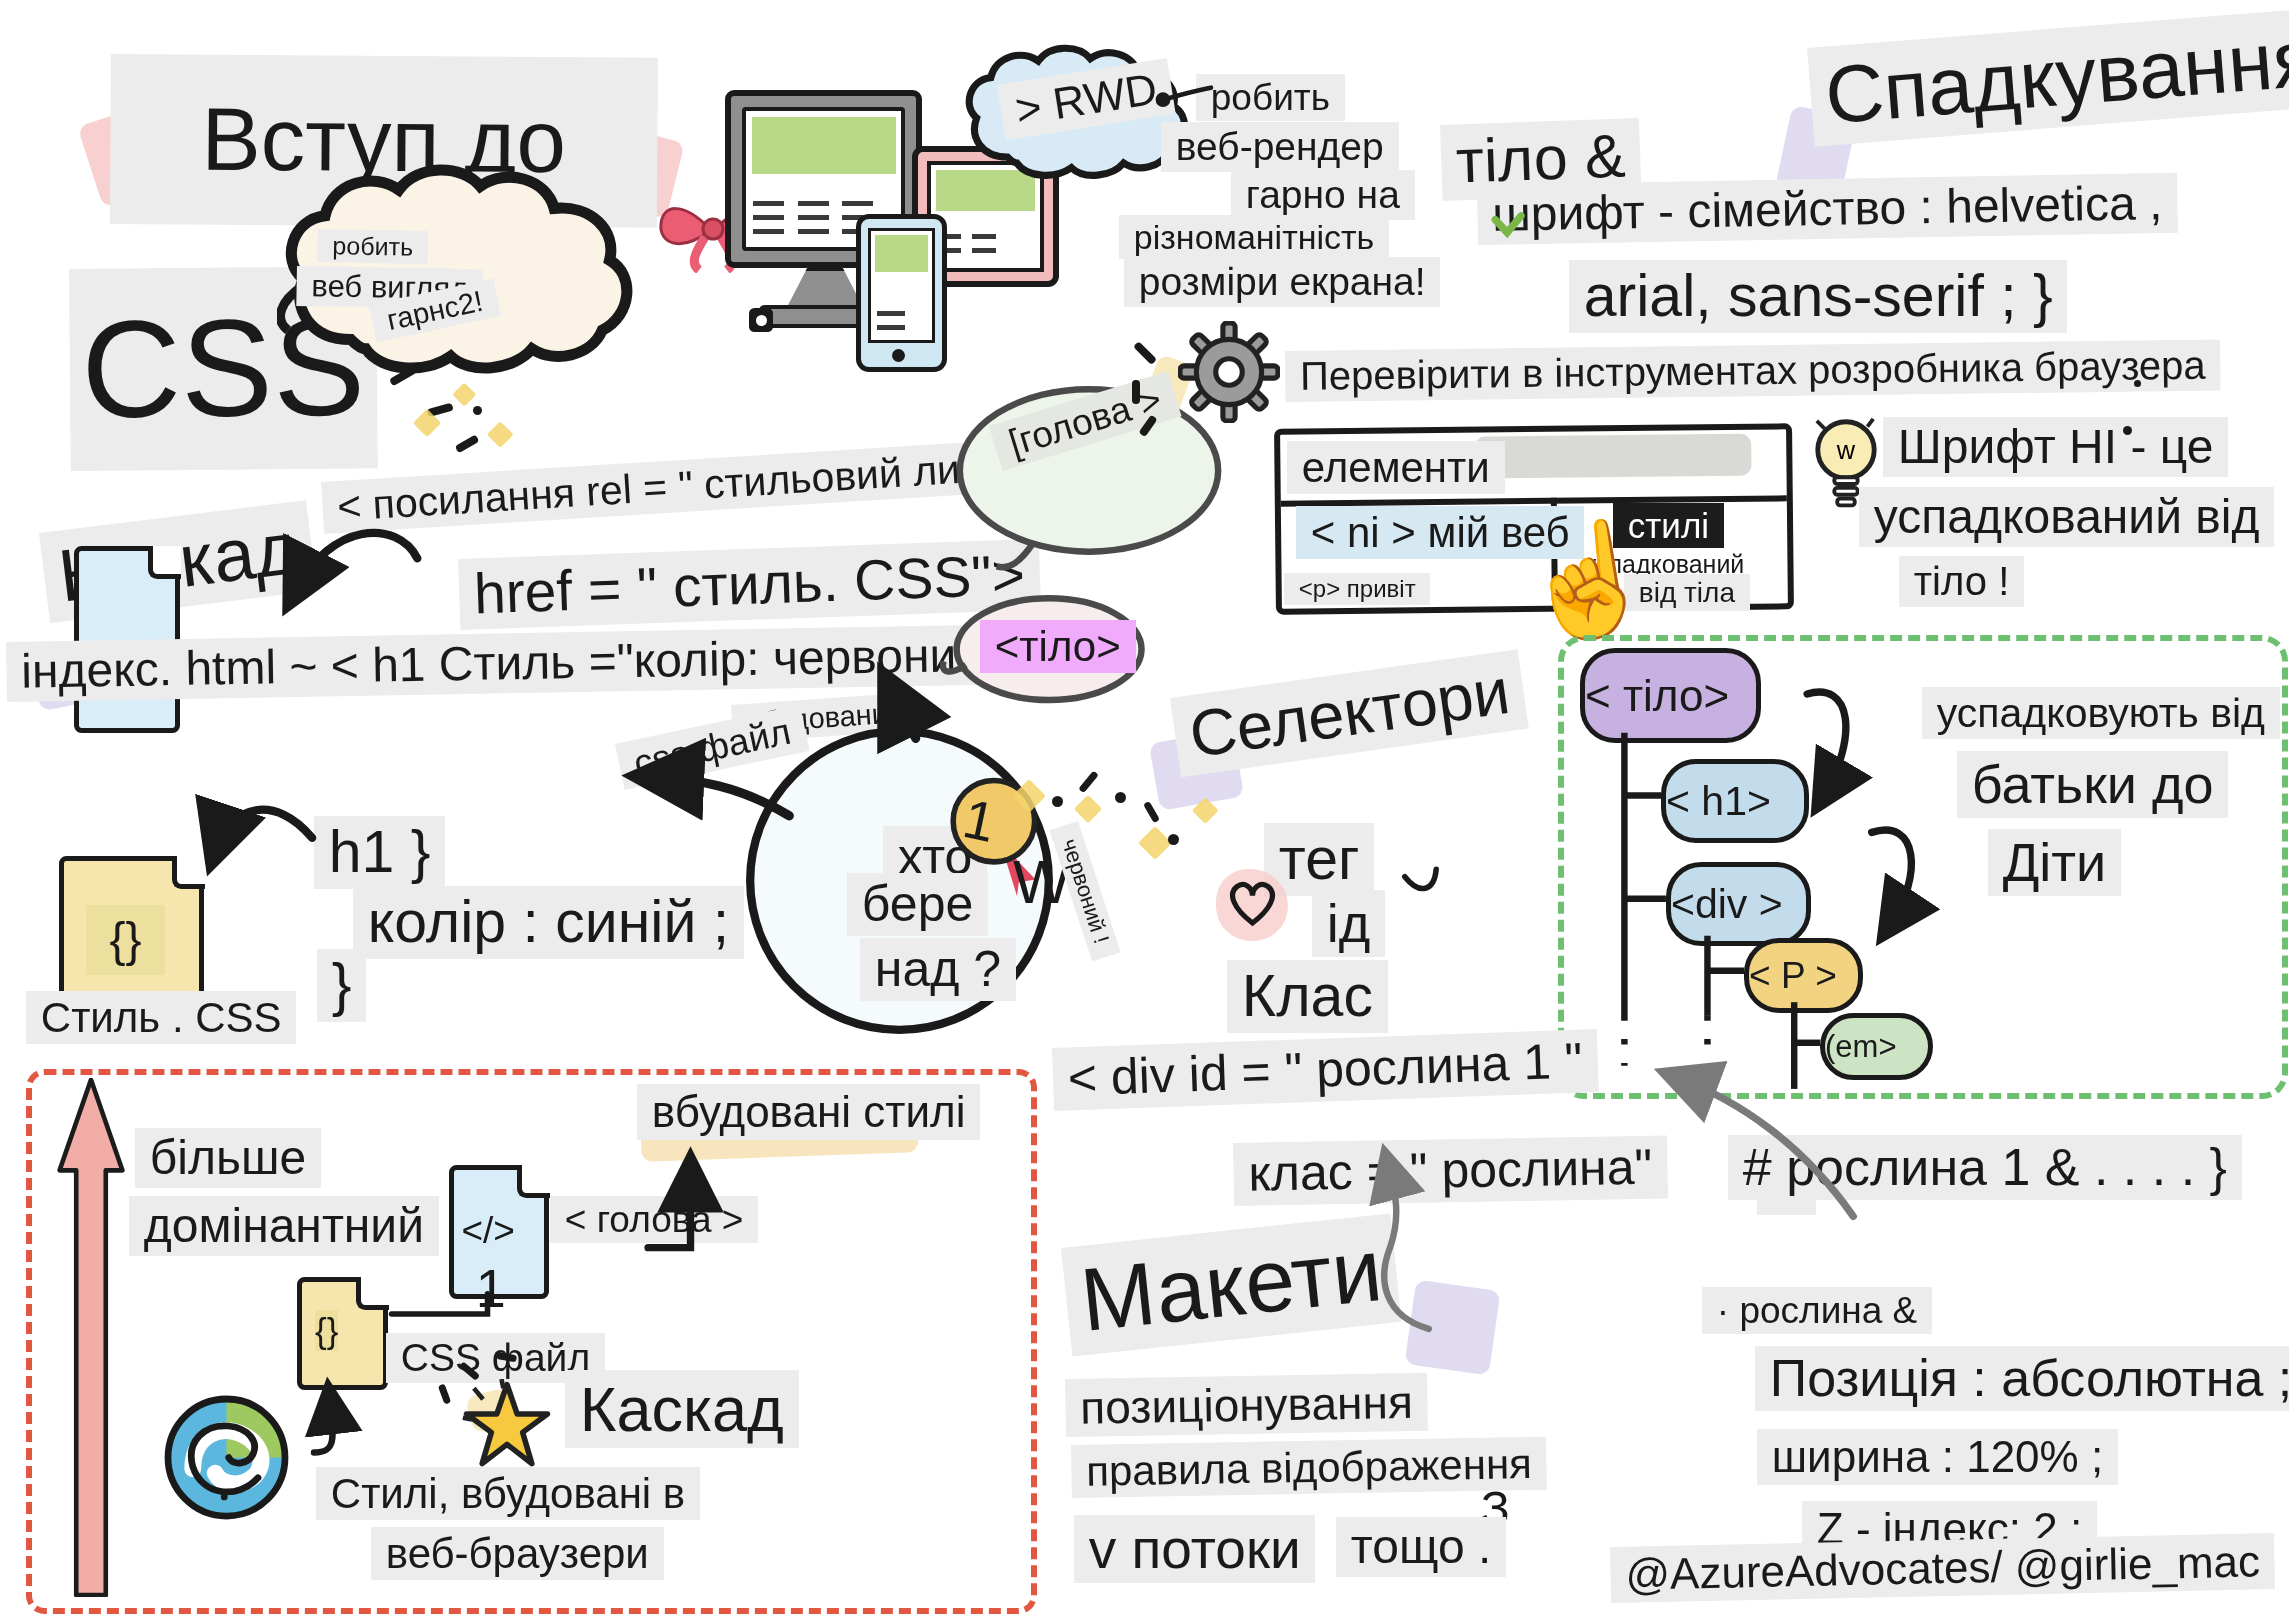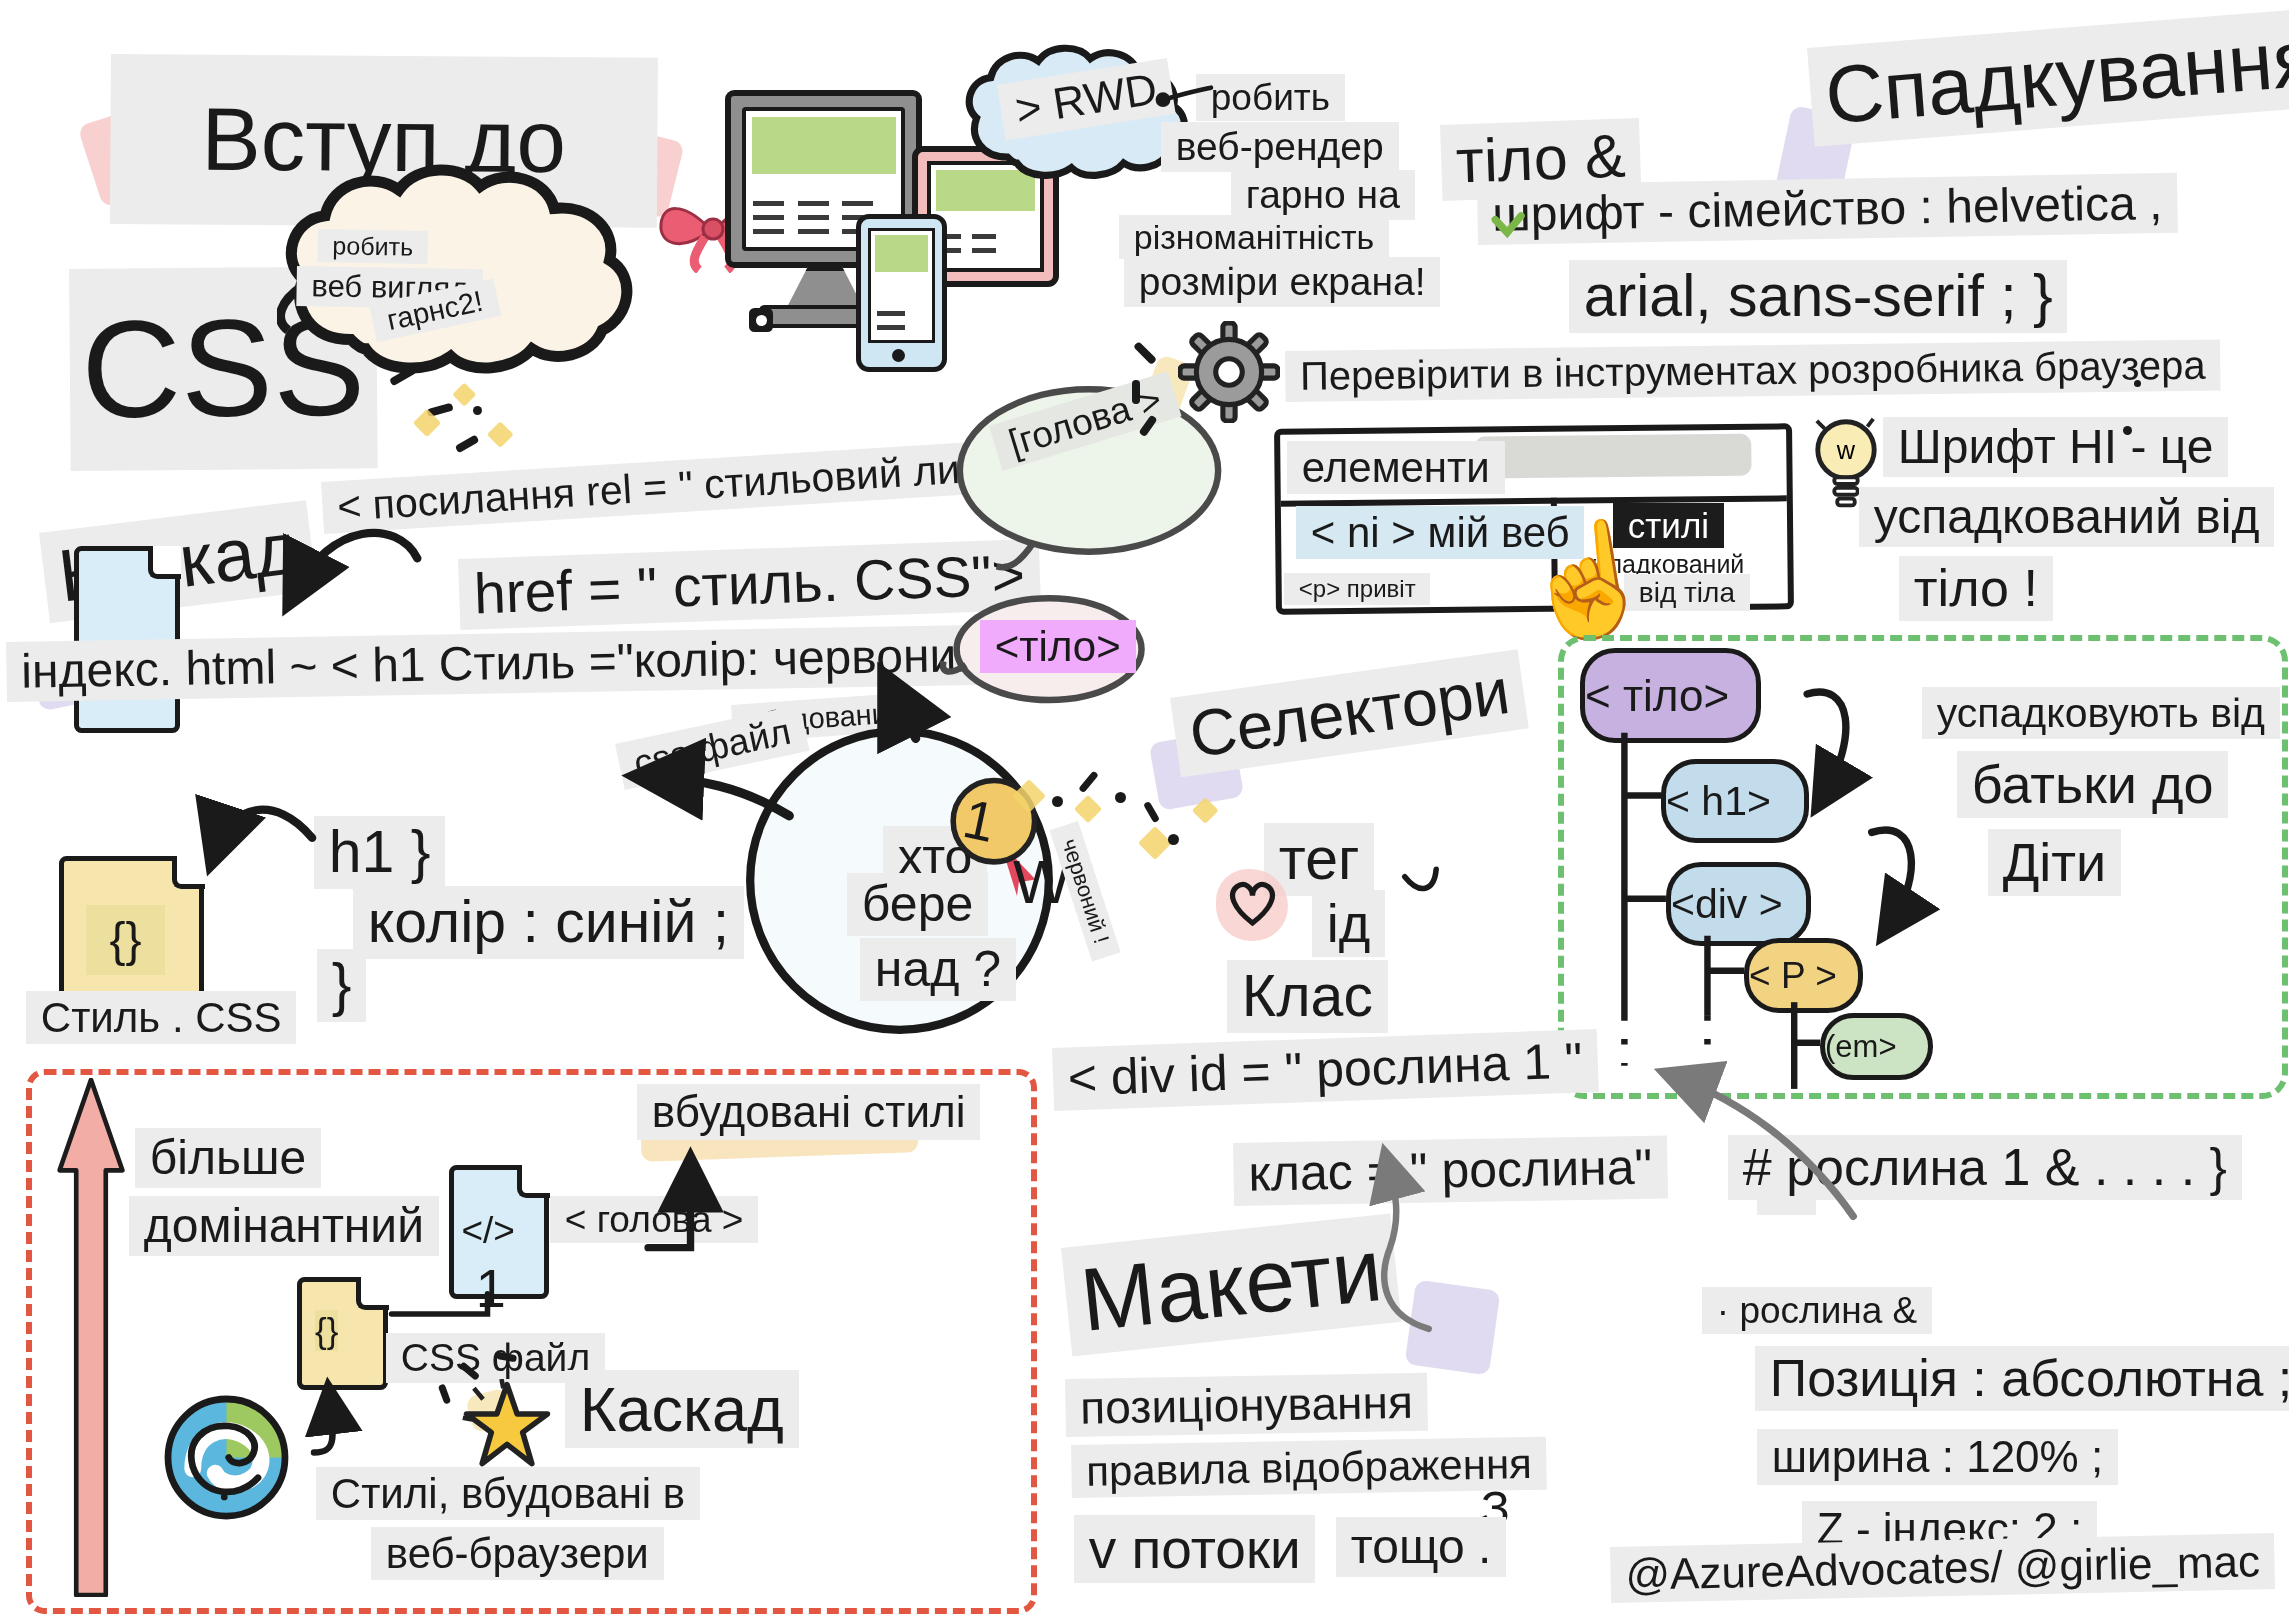--- a/index.html
+++ b/index.html
@@ -134,21 +134,21 @@
   <svg class="stroke-layer" style="left:1807px;top:413px;" width="78" height="107" viewBox="0 0 80 110">
     <circle cx="40" cy="38" r="29" fill="#f9ecb4" stroke="#222" stroke-width="5"></circle>
     <text x="40" y="47" text-anchor="middle" font-size="26" font-family="Liberation Sans, sans-serif">w</text>
     <rect x="28" y="66" width="24" height="7" rx="3" fill="#fff" stroke="#222" stroke-width="4"></rect>
     <rect x="28" y="77" width="24" height="7" rx="3" fill="#fff" stroke="#222" stroke-width="4"></rect>
     <rect x="31" y="88" width="18" height="7" rx="3" fill="#fff" stroke="#222" stroke-width="4"></rect>
     <path d="M10,8 L18,16 M68,6 L62,14" stroke="#222" stroke-width="4"></path>
   </svg>
   <div class="chip" style="left:1883px;top:417px;font-size:48px;">Шрифт HI - це</div>
   <div class="chip" style="left:1859px;top:487px;font-size:48px;">успадкований від</div>
-  <div class="chip" style="left:1899px;top:556px;font-size:52px;">тіло !</div>
+  <div class="chip" style="left:1899px;top:556px;font-size:40px;">тіло !</div>
   <div class="dot" style="left:2123px;top:426px;width:9.2px;height:9.2px;"></div>
   <div class="dot" style="left:2134px;top:380px;width:7.4px;height:7.4px;"></div>
 
   <div class="chip" style="left:321px;top:482px;font-size:41px;transform:rotate(-3.5deg);">&lt; посилання rel = " стильовий лист "</div>
   <div class="file" style="left:74px;top:546px;width:96px;height:177px;background:#d9edf8;">
     <div class="fold"></div>
     <div class="chip" style="left:-5.5px;top:92px;font-size:37px;padding:0 7.4px;background:#e3e9ec;">&lt;1&gt;</div>
   </div>
   <div class="chip" style="left:458px;top:559px;font-size:57px;transform:rotate(-2deg);">href = " стиль. CSS"&gt;</div>
   <div class="chip" style="left:5.5px;top:642px;font-size:48px;transform:rotate(-1deg);">індекс. html ~ &lt; h1 Стиль ="колір: червоний"&gt;</div>

